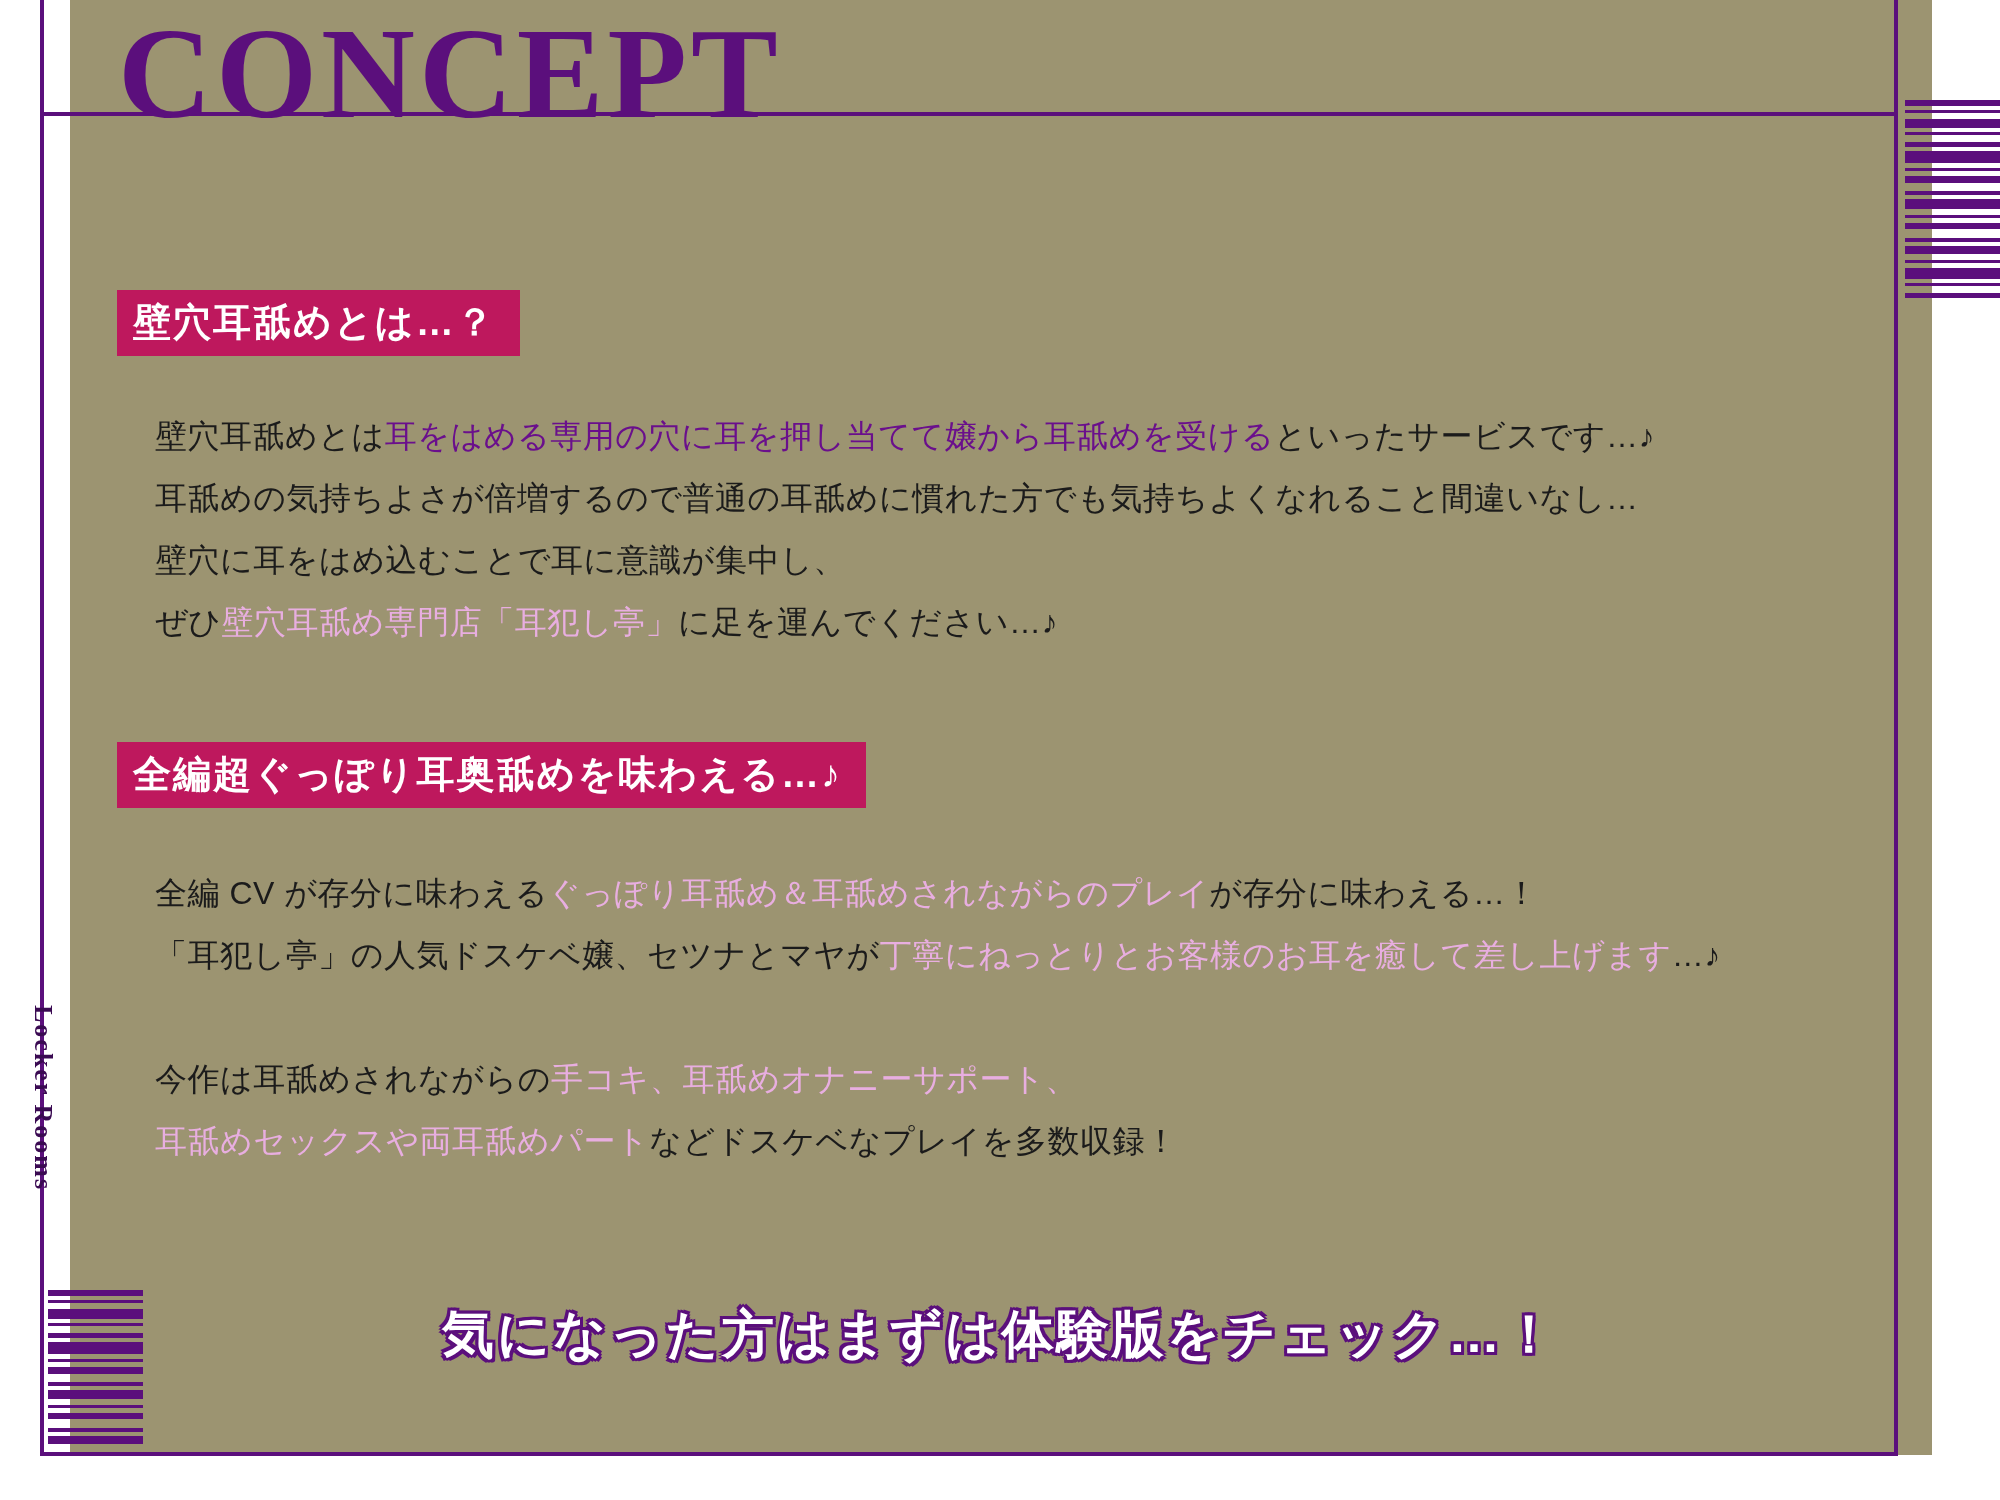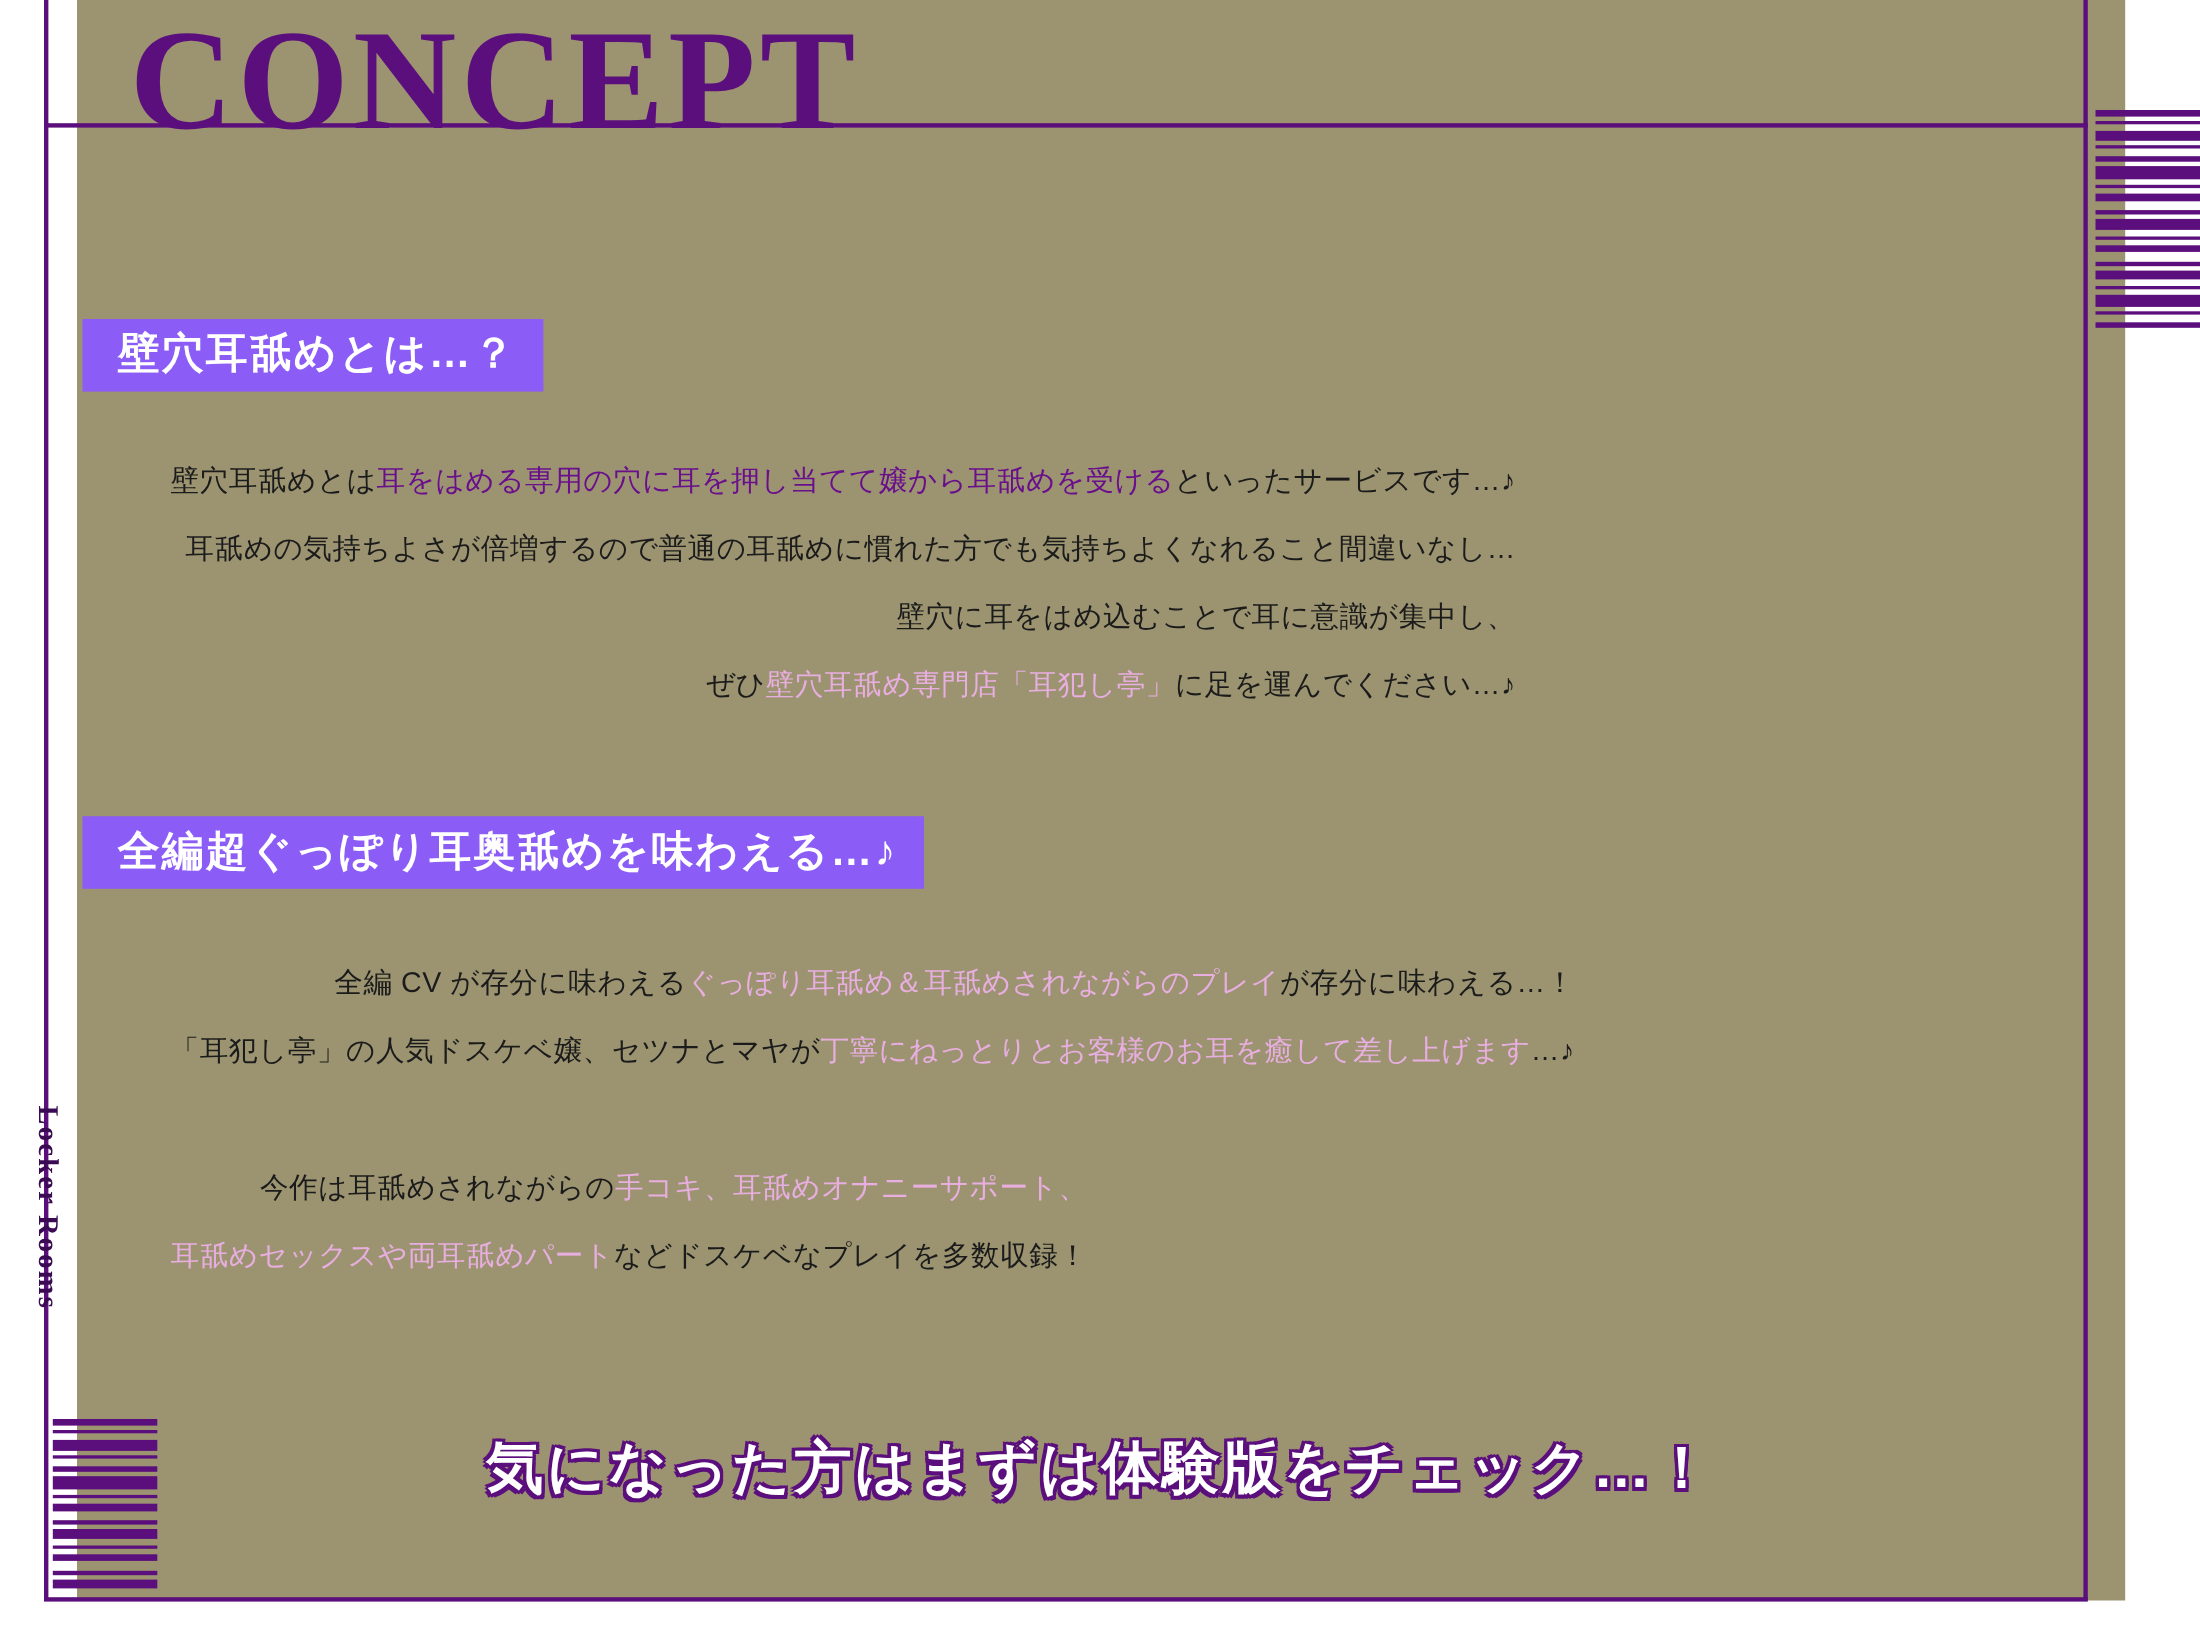--- a/index.html
+++ b/index.html
@@ -106,40 +106,40 @@
   }
   .stripes-left {
     left: 48px;
     top: 1290px;
     width: 95px;
   }
 
   
   .sec-head {
     position: absolute;
-    background: #8b5cf6;
+    background: #be185d;
     color: #ffffff;
     font-weight: 700;
     font-size: 38px;
     line-height: 38px;
-    padding: 13px 24px 15px 32px;
+    padding: 13px 24px 15px 16px;
     letter-spacing: 2px;
     white-space: nowrap;
+    margin-left: 42px;
   }
   .sec-head-1 { left: 75px; top: 290px; }
   .sec-head-2 { left: 75px; top: 742px; }
 
   .body-block {
     position: absolute;
-    font-size: 26px;
+    font-size: 32px;
     line-height: 62px;
     color: #1b1b1b;
     letter-spacing: 0.5px;
     white-space: nowrap;
-    text-align: right;
   }
   .blk1 { left: 155px; top: 405px; }
   .blk2 { left: 155px; top: 862px; }
   .blk3 { left: 155px; top: 1048px; }
 
   .hl-purple { color: #6a0f8c; }
   .hl-pink { color: #e8aee0; }
 
   
   .cta {

